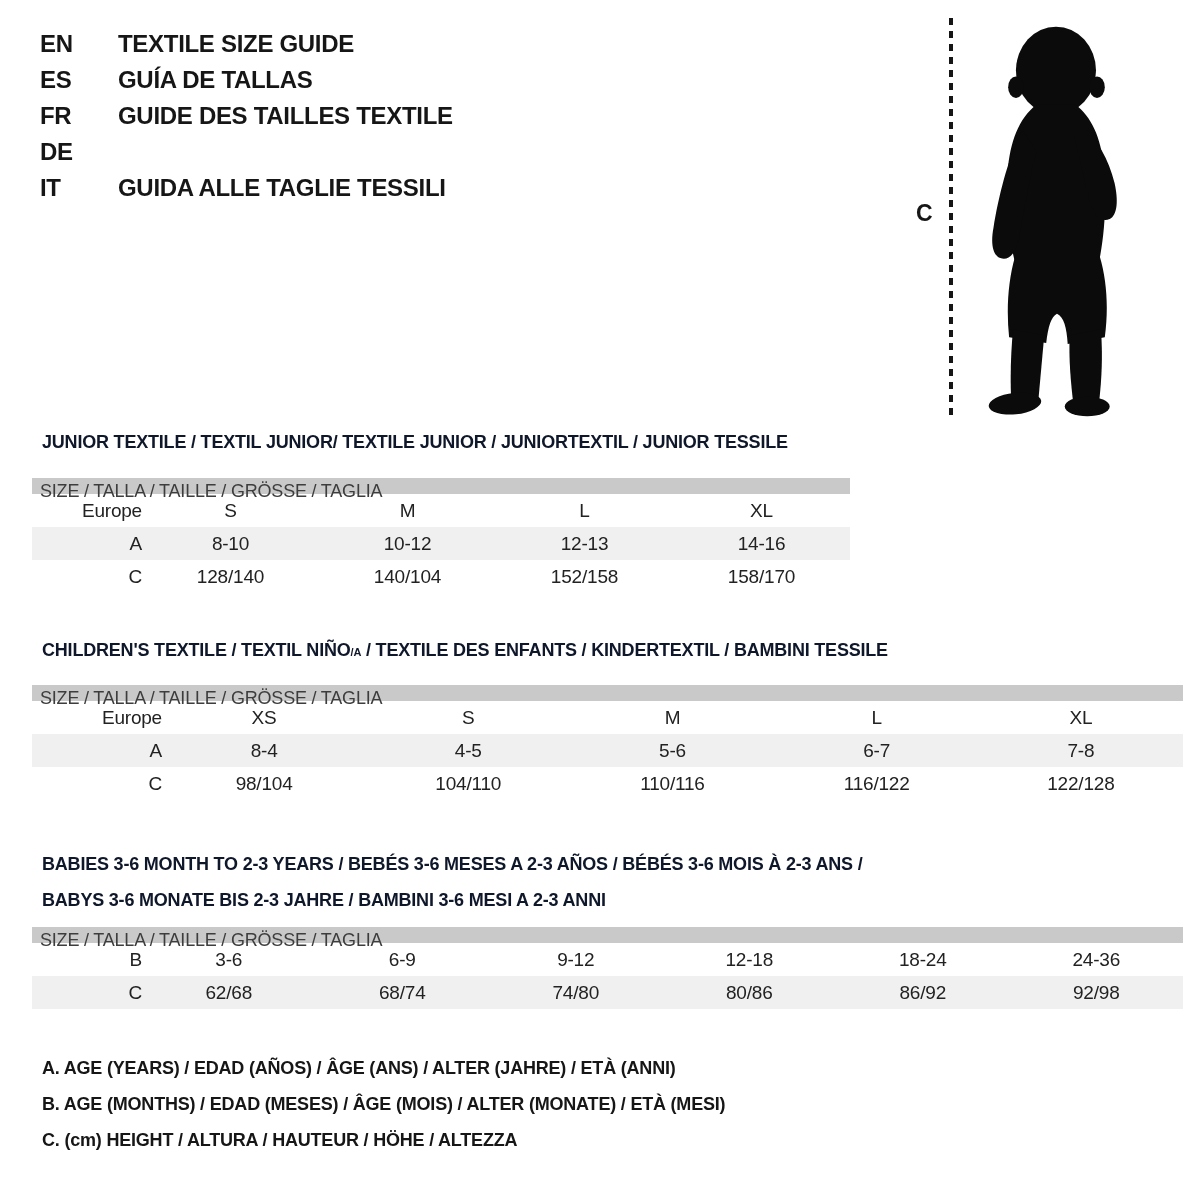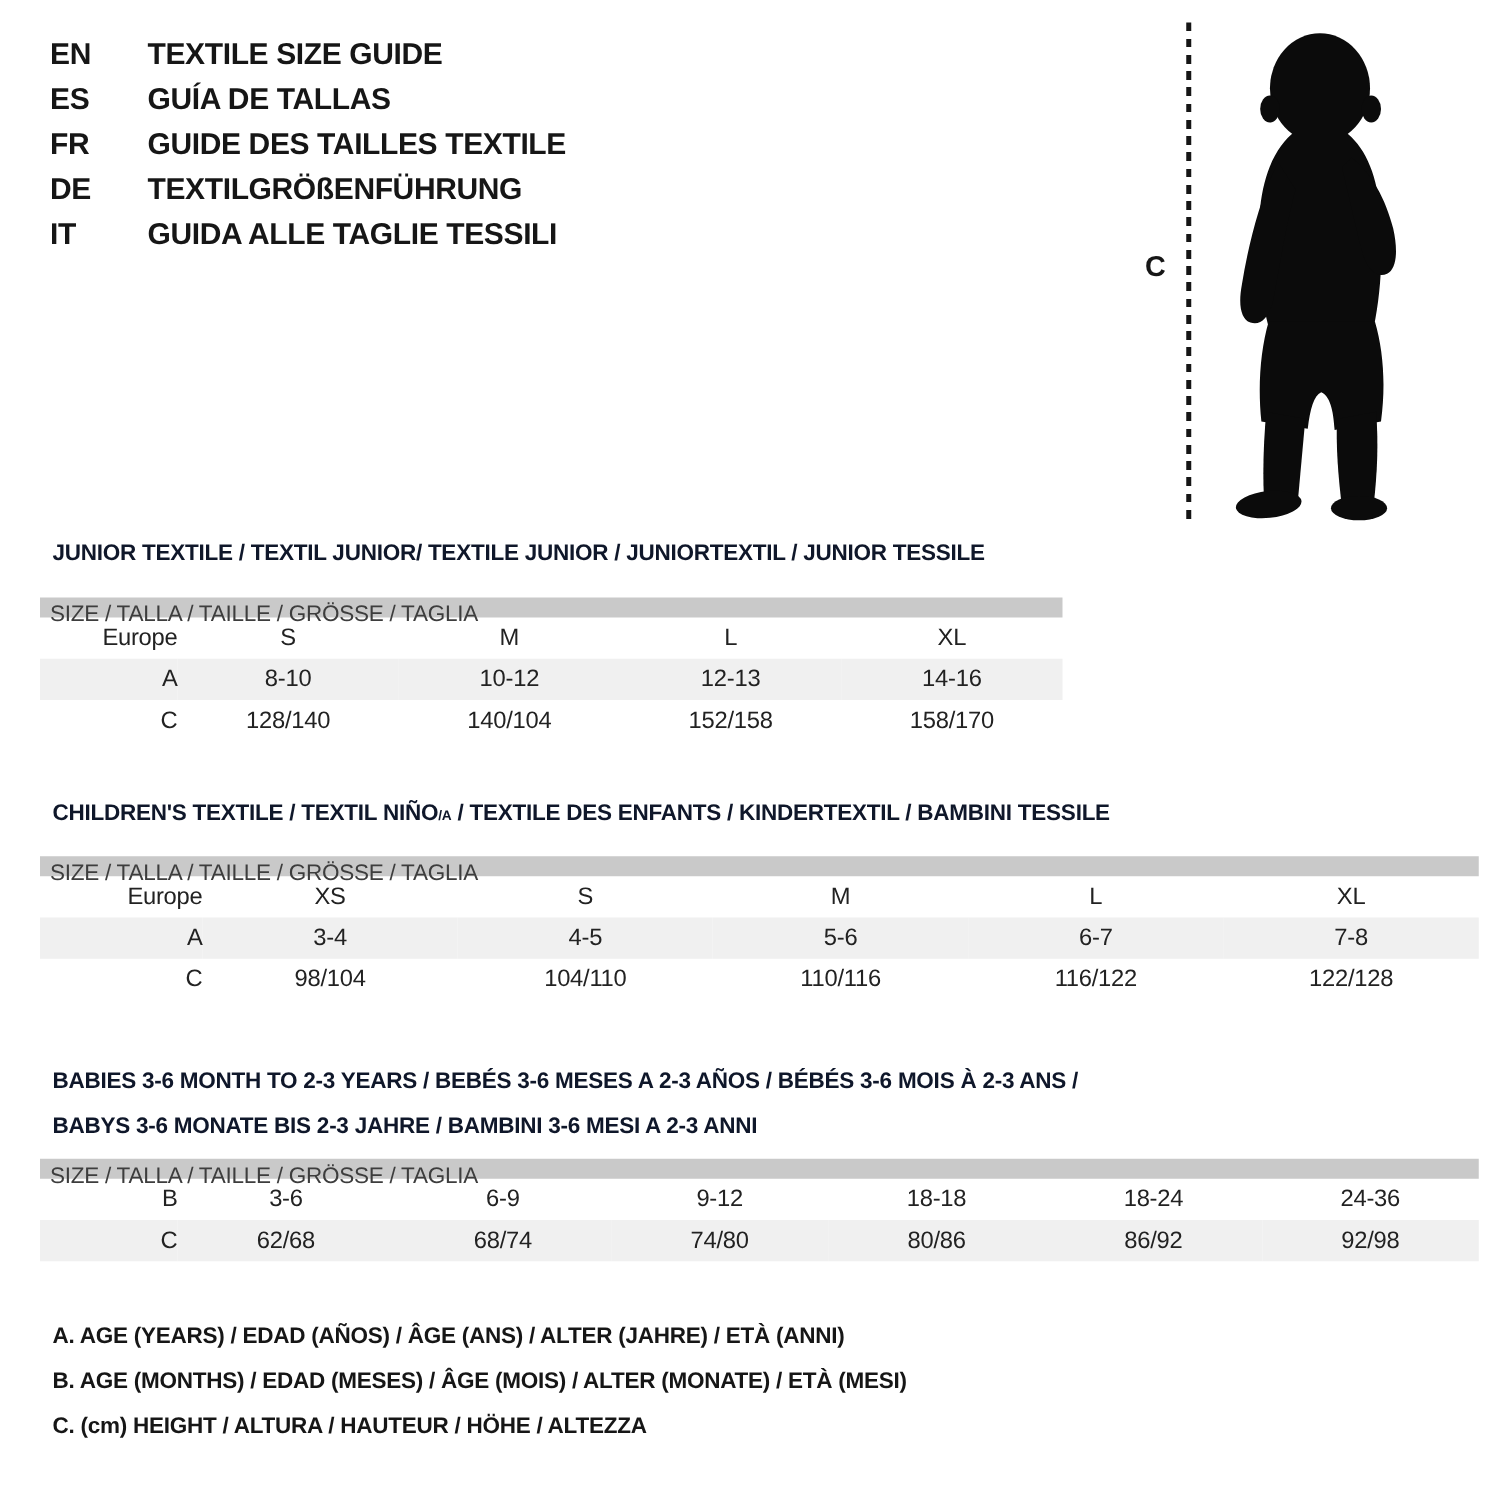--- a/index.html
+++ b/index.html
@@ -87,21 +87,20 @@
     <div class="lang-row">
       <span class="lang-code">ES</span>
       <span class="lang-label">GUÍA DE TALLAS</span>
     </div>
     <div class="lang-row">
       <span class="lang-code">FR</span>
       <span class="lang-label">GUIDE DES TAILLES TEXTILE</span>
     </div>
     <div class="lang-row">
       <span class="lang-code">DE</span>
-      <span class="lang-label">TEXTILGRÖßENFÜHRUNG</span>
     </div>
     <div class="lang-row">
       <span class="lang-code">IT</span>
       <span class="lang-label">GUIDA ALLE TAGLIE TESSILI</span>
     </div>
   </div>
 
   <div class="figure">
     <span class="c-label">C</span>
     <div class="dash-line"></div>
@@ -177,21 +176,21 @@
           <tr>
         <td class="lbl">Europe</td>
         <td>XS</td>
         <td>S</td>
         <td>M</td>
         <td>L</td>
         <td>XL</td>
       </tr>
       <tr class="stripe">
         <td class="lbl">A</td>
-        <td>3-4</td>
+        <td>8-4</td>
         <td>4-5</td>
         <td>5-6</td>
         <td>6-7</td>
         <td>7-8</td>
       </tr>
       <tr>
         <td class="lbl">C</td>
         <td>98/104</td>
         <td>104/110</td>
         <td>110/116</td>
@@ -217,21 +216,21 @@
           <col>
           <col>
           <col>
         </colgroup>
       <tbody>
           <tr>
         <td class="lbl">B</td>
         <td>3-6</td>
         <td>6-9</td>
         <td>9-12</td>
-        <td>18-18</td>
+        <td>12-18</td>
         <td>18-24</td>
         <td>24-36</td>
       </tr>
       <tr class="stripe">
         <td class="lbl">C</td>
         <td>62/68</td>
         <td>68/74</td>
         <td>74/80</td>
         <td>80/86</td>
         <td>86/92</td>

